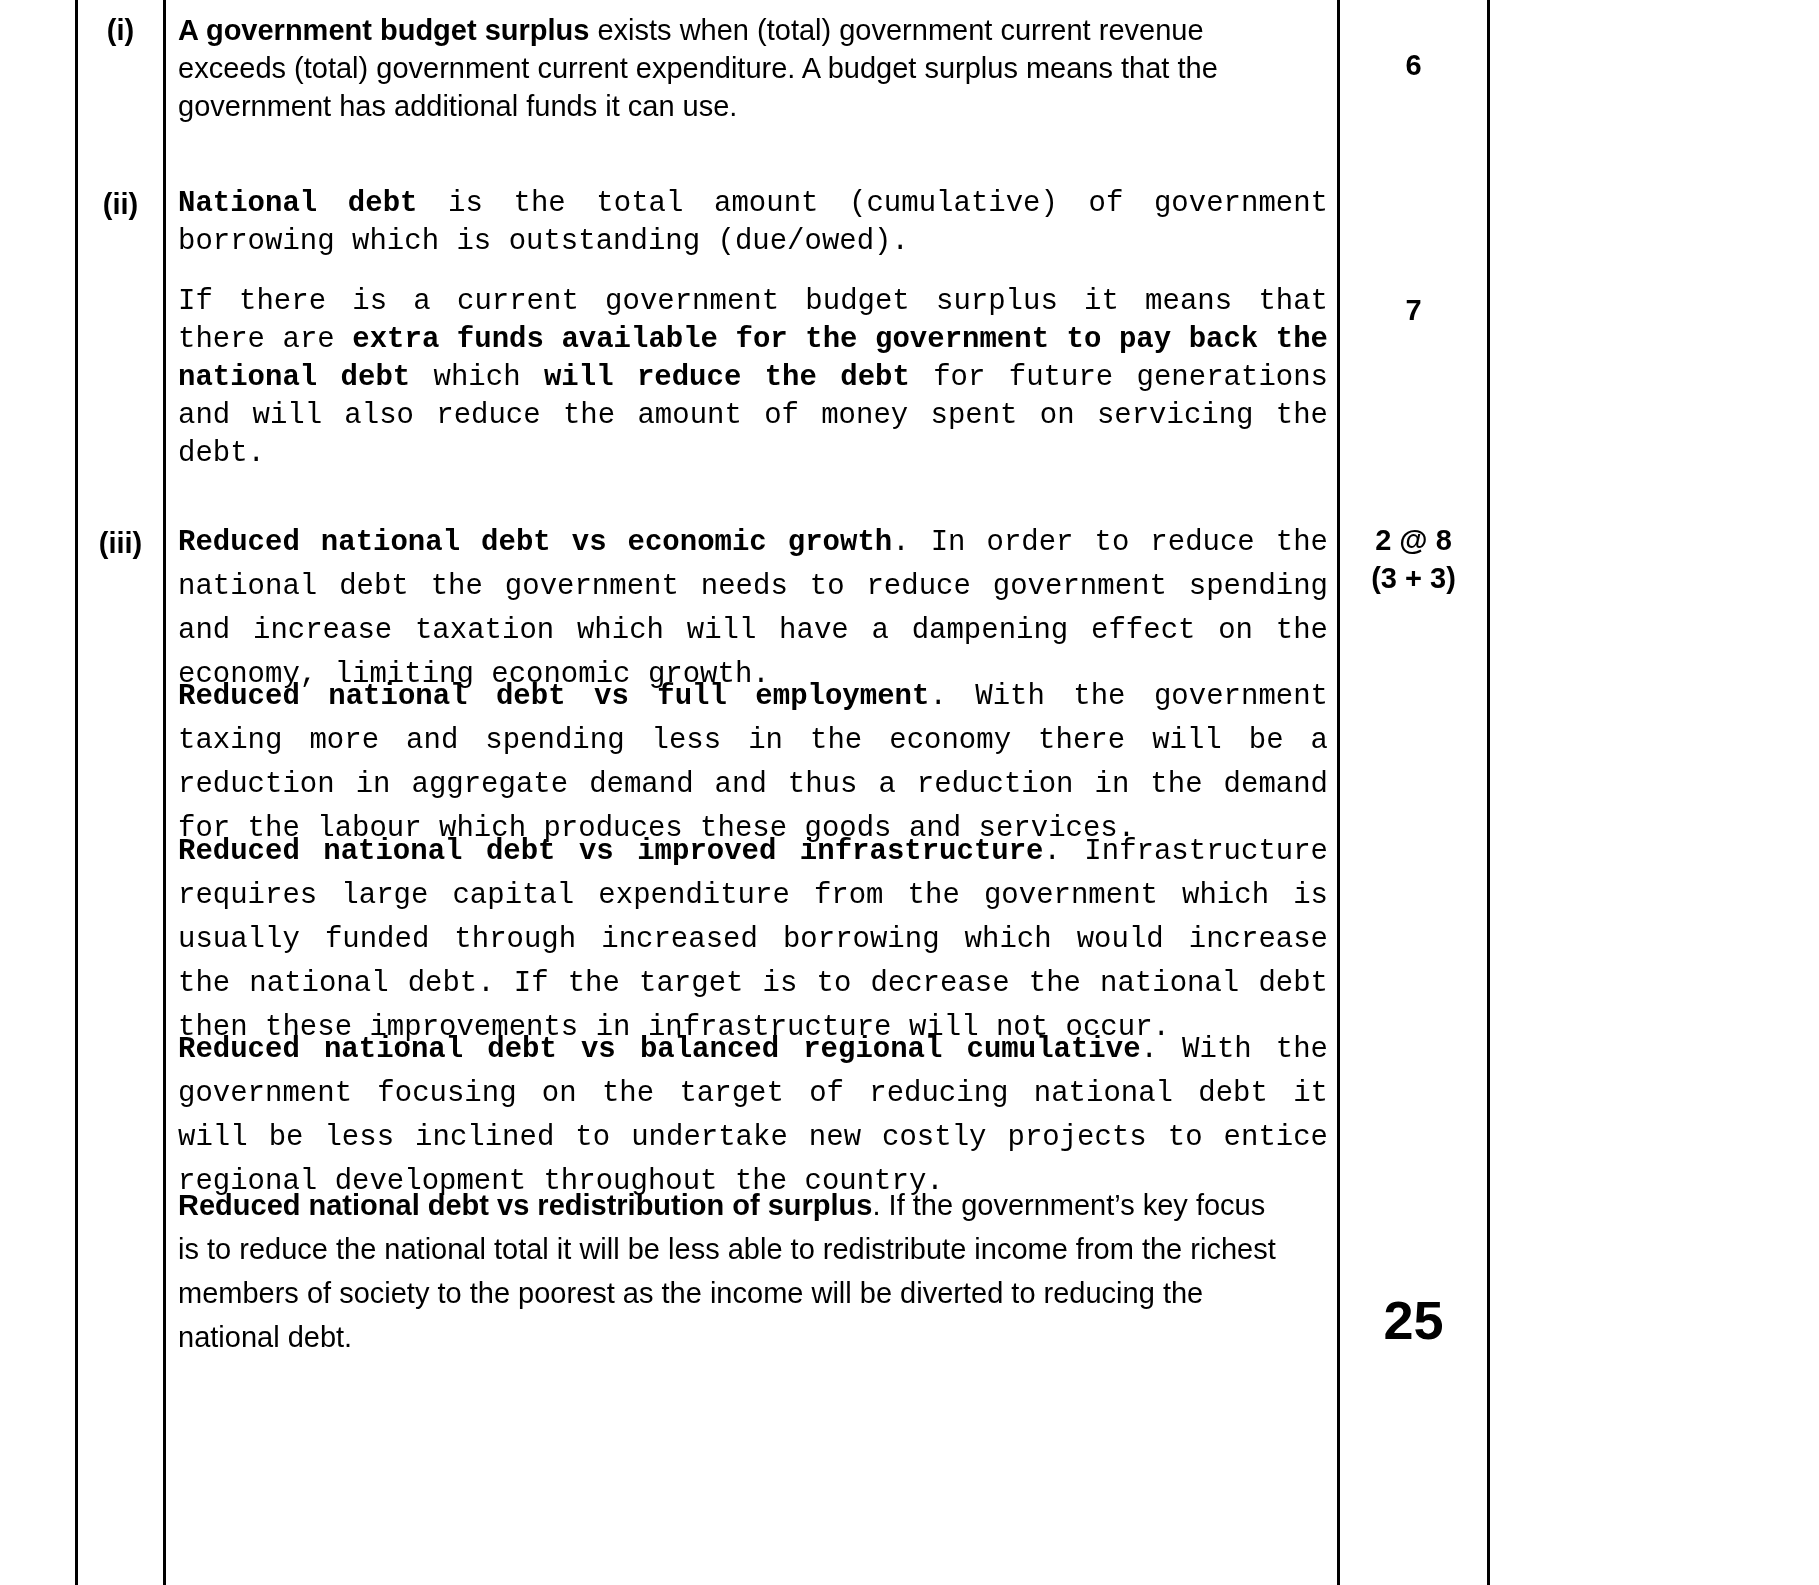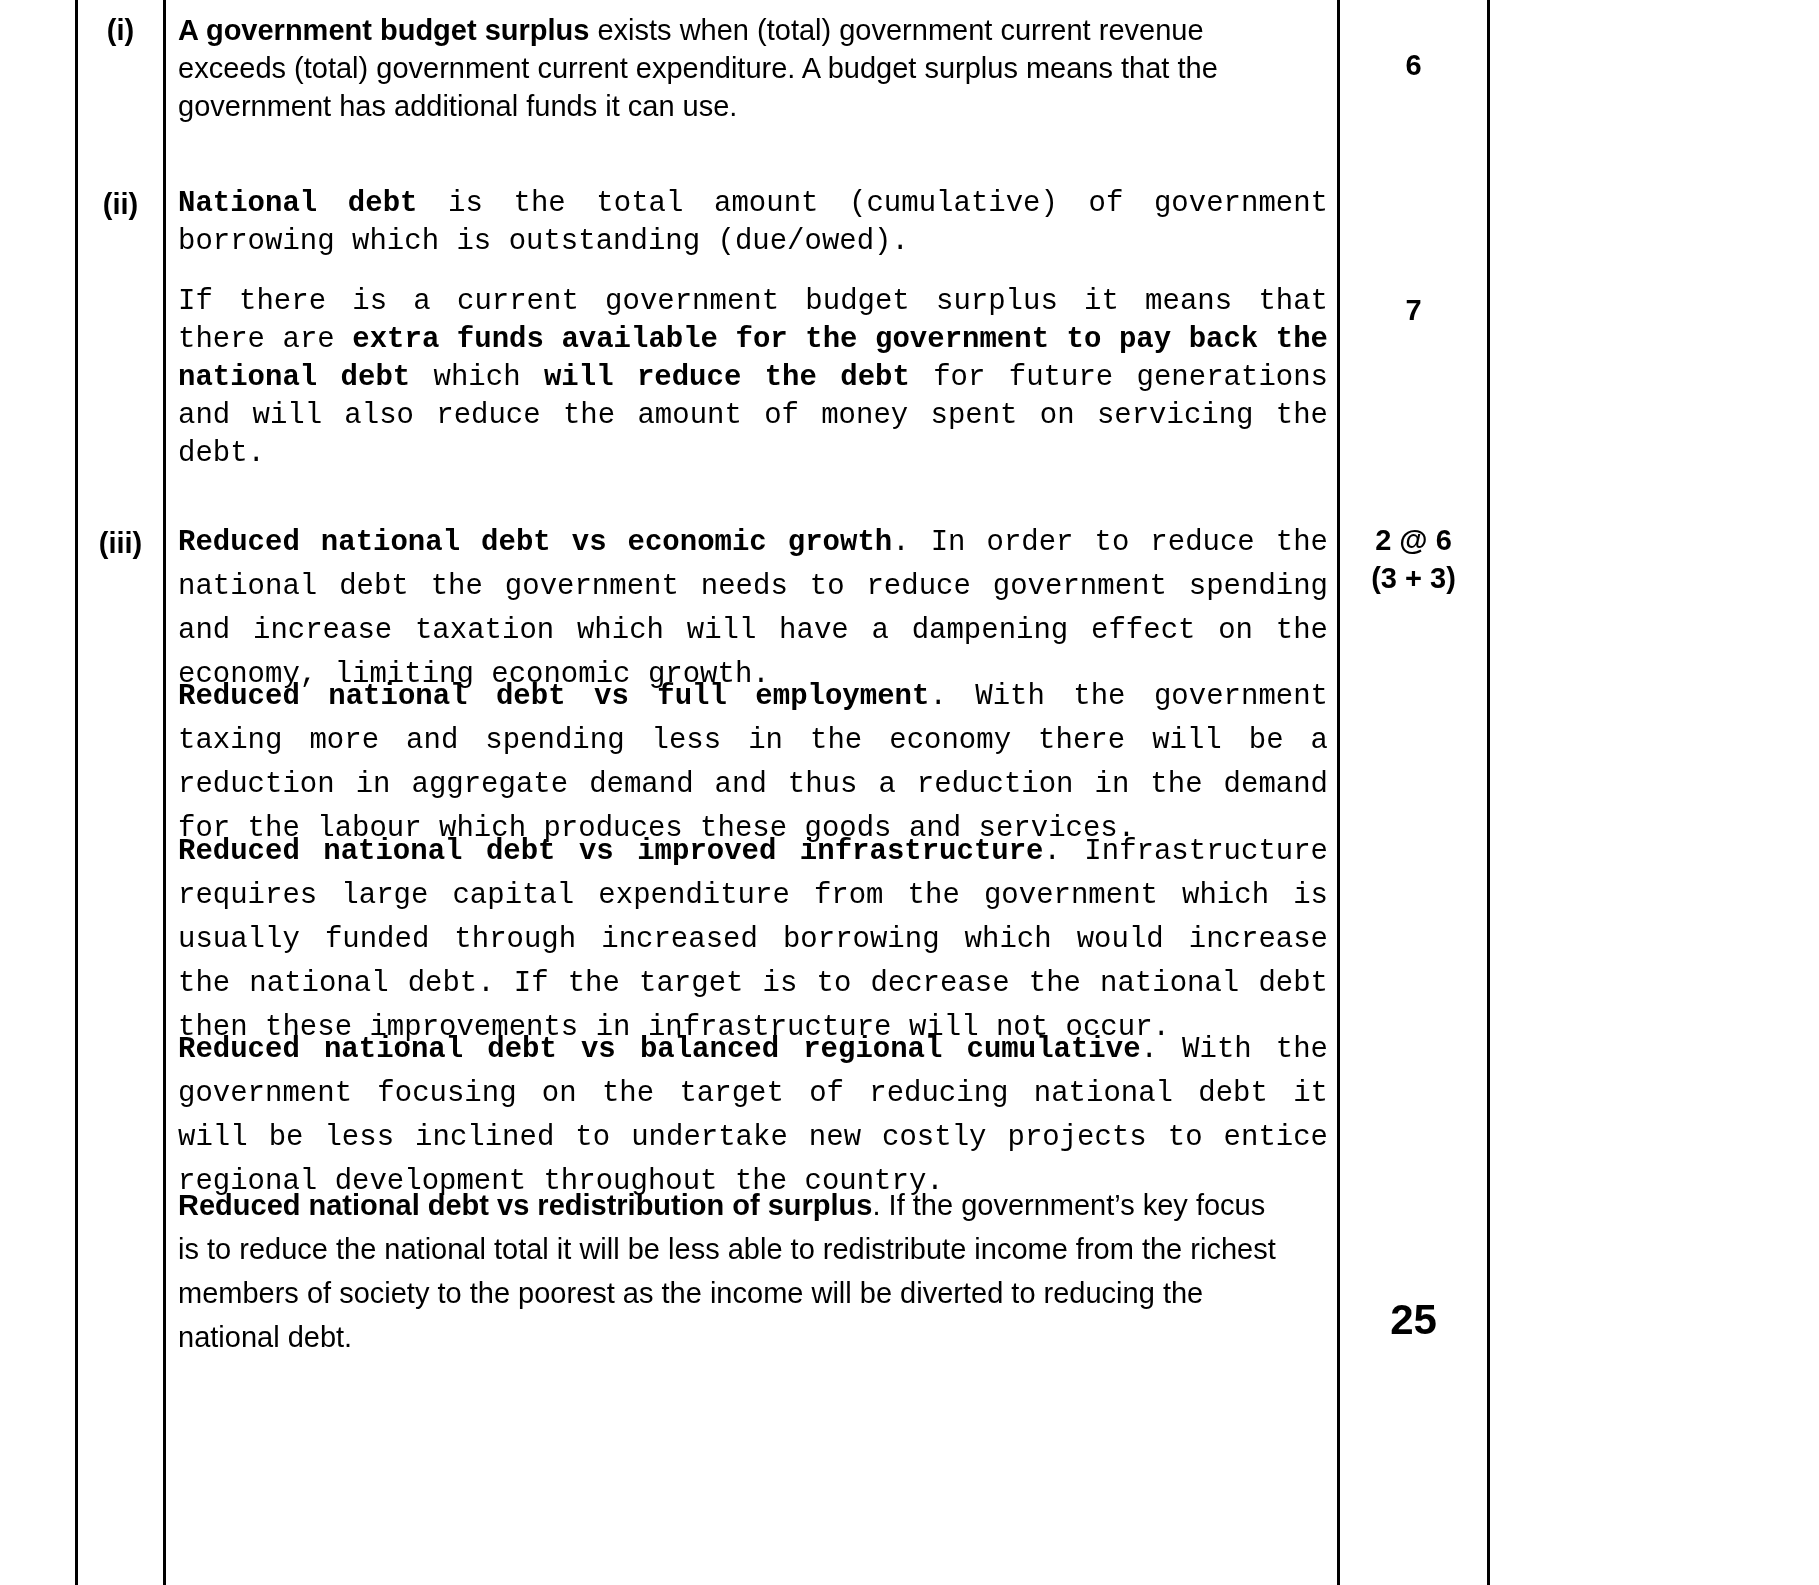--- a/index.html
+++ b/index.html
@@ -40,21 +40,21 @@
   .b { font-weight: bold; margin-top: 36px; }
   .mark {
     position: absolute;
     left: 1340px;
     width: 147px;
     text-align: center;
     font-weight: bold;
     line-height: 38px;
   }
   .mark-total {
-    font-size: 42px;
+    font-size: 54px;
     line-height: 46px;
   }
 </style>
 </head>
 <body>
 
 <div class="page">
 
   <div class="vline" style="left:75px"></div>
   <div class="vline" style="left:163px"></div>
@@ -76,17 +76,17 @@
   <p class="para lh-b just" style="top:675px"><span class="b">Reduced national debt vs full employment</span><span>. With the government taxing more and spending less in the economy there will be a reduction in aggregate demand and thus a reduction in the demand for the labour which produces these goods and services.</span></p>
 
   <p class="para lh-b just" style="top:830px"><span class="b">Reduced national debt vs improved infrastructure</span><span>. Infrastructure requires large capital expenditure from the government which is usually funded through increased borrowing which would increase the national debt. If the target is to decrease the national debt then these improvements in infrastructure will not occur.</span></p>
 
   <p class="para lh-b just" style="top:1028px"><span class="b">Reduced national debt vs balanced regional cumulative</span><span>. With the government focusing on the target of reducing national debt it will be less inclined to undertake new costly projects to entice regional development throughout the country.</span></p>
 
   <p class="para lh-b" style="top:1183px; width:1110px"><span class="b">Reduced national debt vs redistribution of surplus</span><span>. If the government’s key focus is to reduce the national total it will be less able to redistribute income from the richest members of society to the poorest as the income will be diverted to reducing the national debt.</span></p>
 
   <div class="mark" style="top:46px">6</div>
   <div class="mark" style="top:291px">7</div>
-  <div class="mark" style="top:521px">2 @ 6</div>
+  <div class="mark" style="top:521px">2 @ 8</div>
   <div class="mark" style="top:559px">(3 + 3)</div>
   <div class="mark mark-total" style="top:1297px">25</div>
 
 </div>
 
 </body></html>

